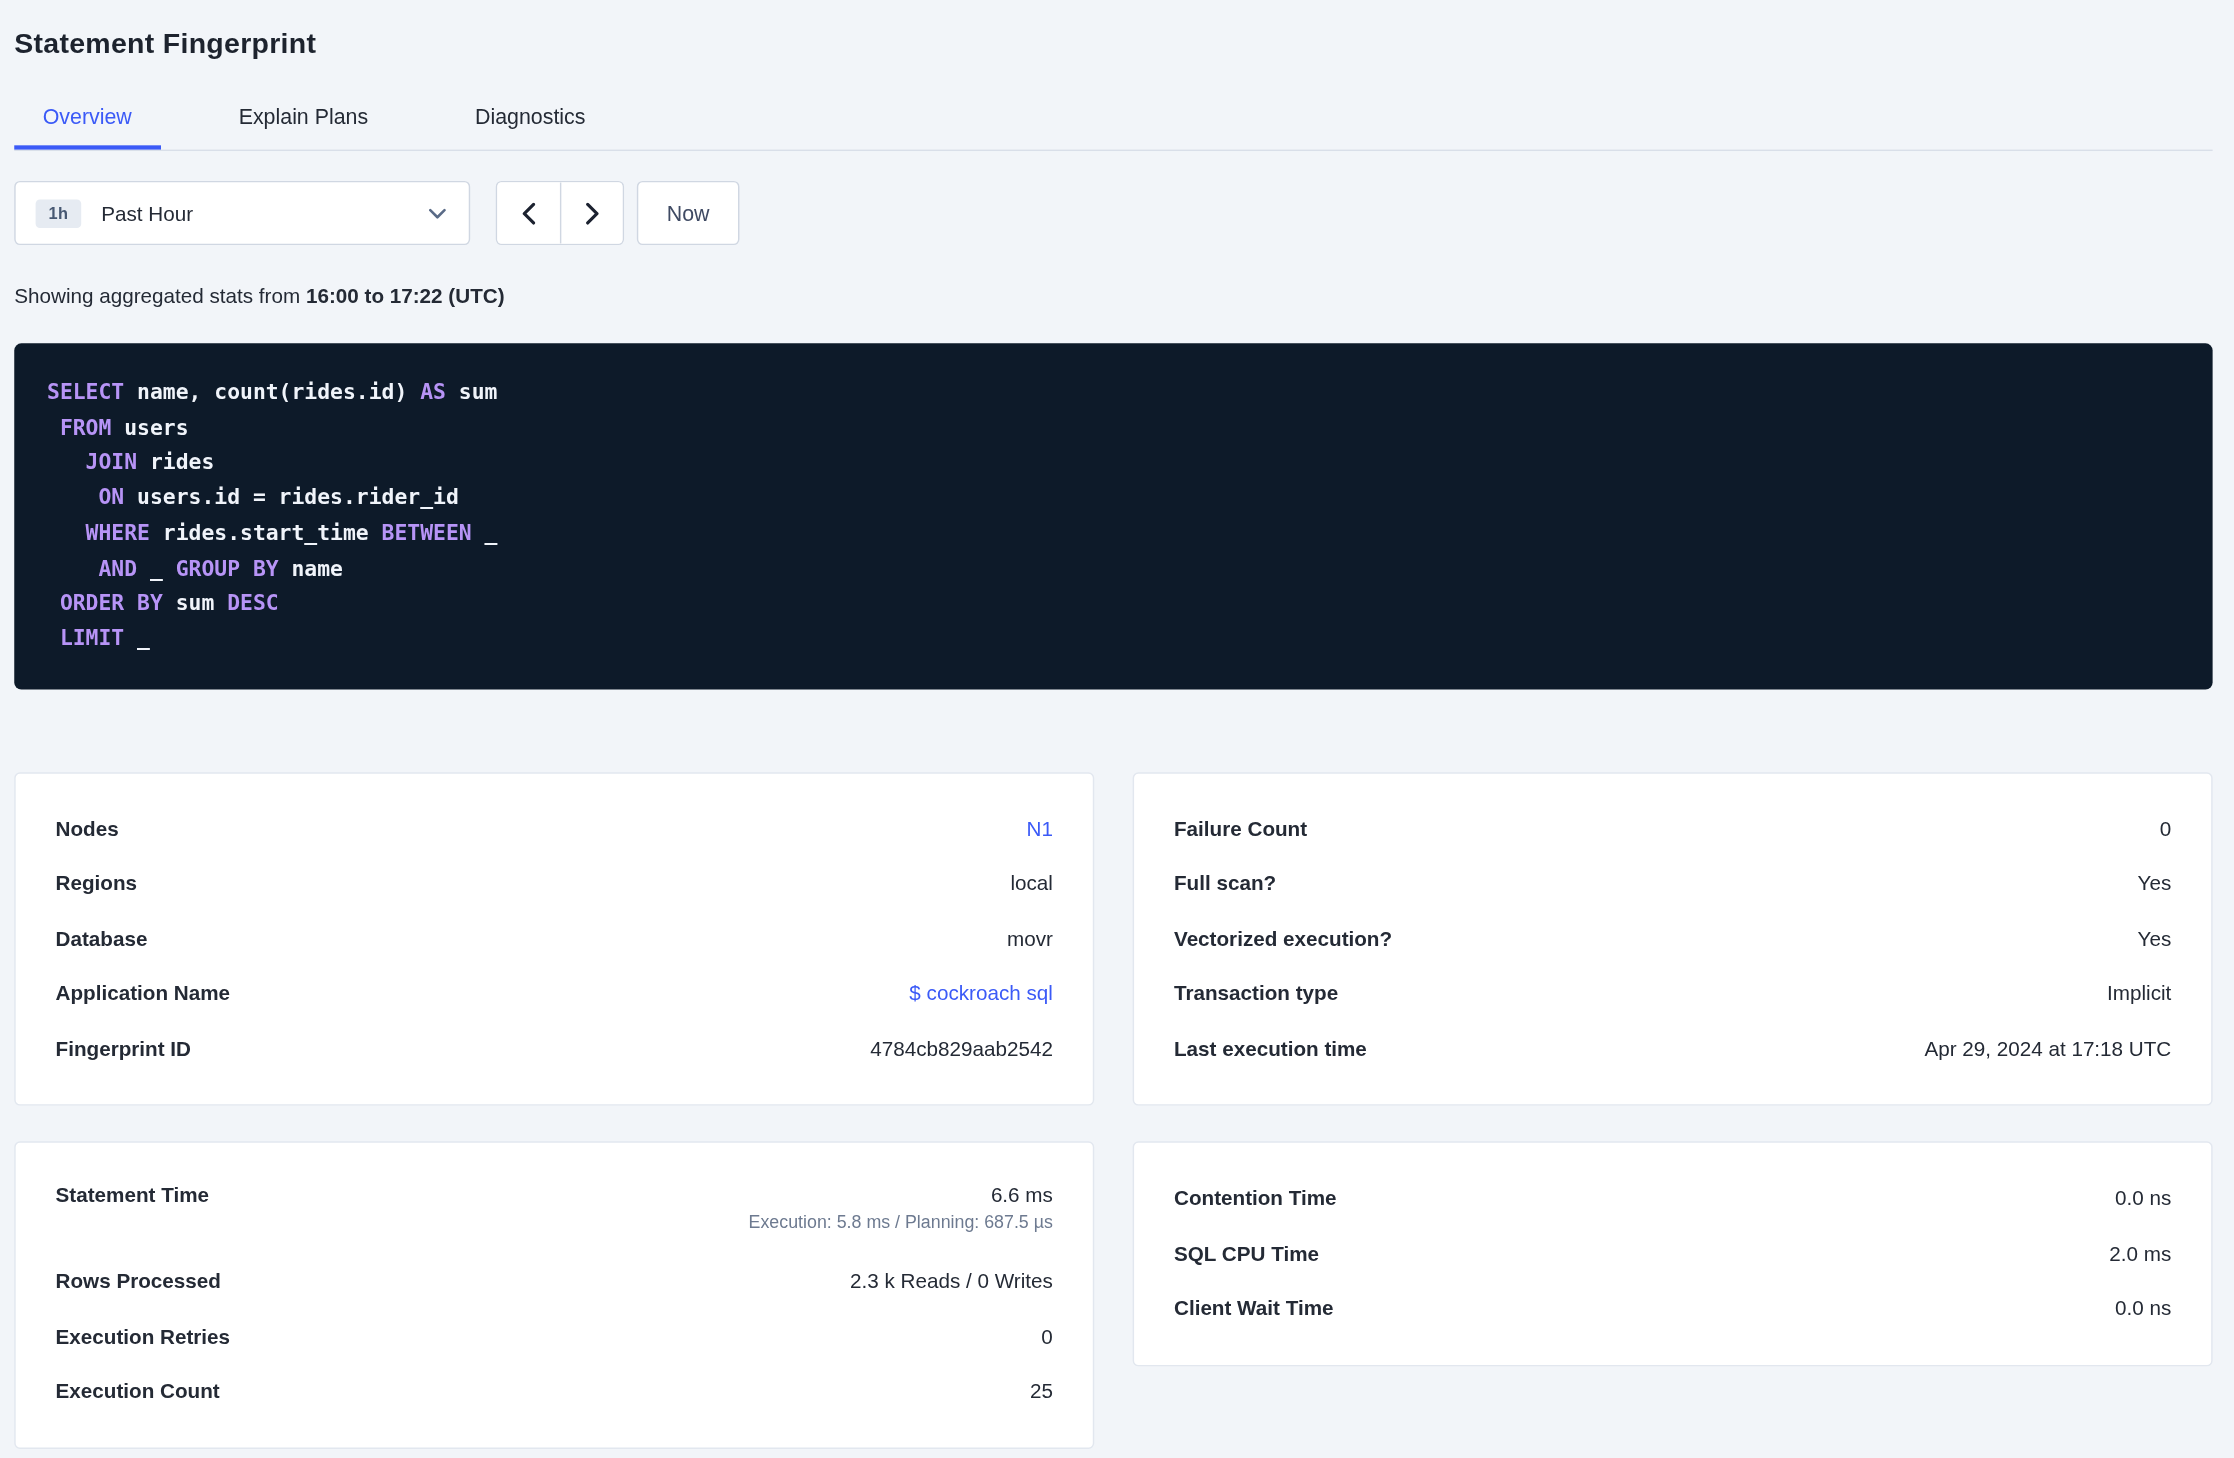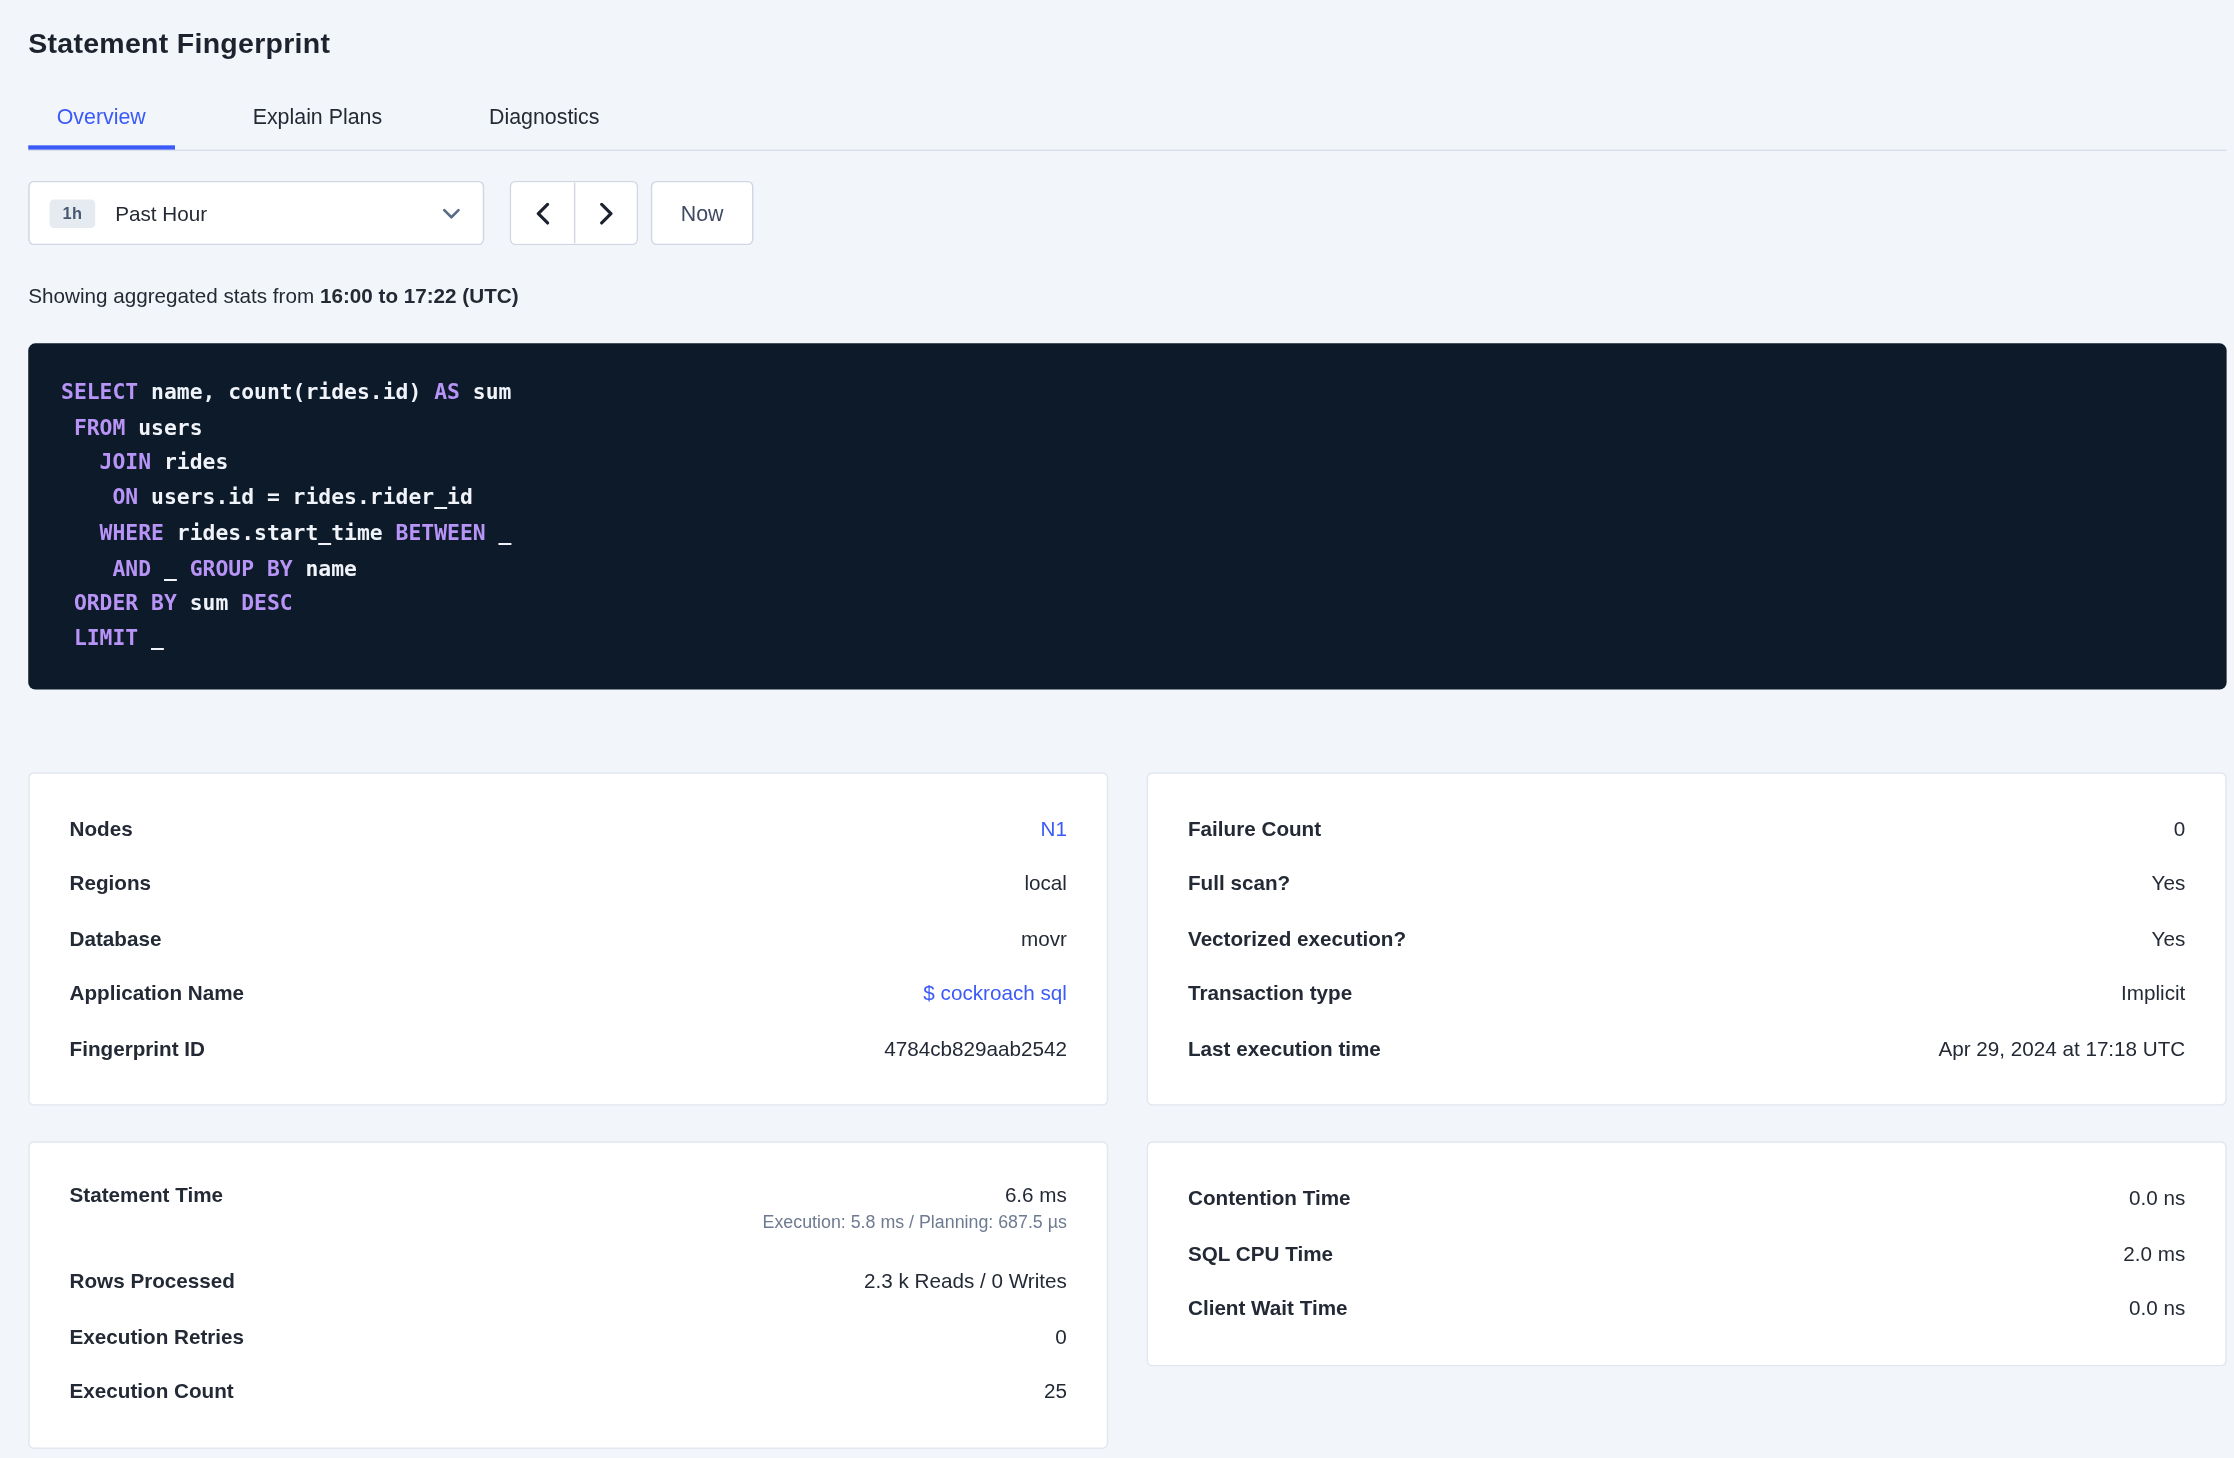--- a/index.html
+++ b/index.html
@@ -11,21 +11,21 @@
     --muted:#6d7a90;
     --border:#d0d7e2;
     --card-border:#e2e7ef;
     --page-bg:#f2f5f9;
     --badge-bg:#e6ebf2;
     --badge-ink:#475872;
   }
   *{box-sizing:border-box;}
   html,body{margin:0;padding:0;background:var(--page-bg);}
   body{font-family:"Liberation Sans",sans-serif;color:var(--ink);}
-  .viewport{width:2234px;height:1458px;overflow:hidden;padding-left:14px;}
+  .viewport{width:2234px;height:1458px;overflow:hidden;}
   .scale-root{width:1568px;height:1024px;transform:scale(1.42474);transform-origin:0 0;background:var(--page-bg);}
   .page{padding:18px 15px 0 10px;}
 
   .page-title{margin:0;font-size:20px;line-height:24px;font-weight:700;color:#1d232e;letter-spacing:.2px;}
 
   .tabs{display:flex;margin-top:20px;border-bottom:1px solid #d9dfe9;}
   .tab{padding:11px 20px 12px;margin-right:35px;font-size:15px;color:var(--ink);border-bottom:3px solid transparent;cursor:pointer;}
   .tab.active{color:var(--accent);border-bottom-color:var(--accent);}
 
   .controls{display:flex;align-items:center;margin-top:21px;}

